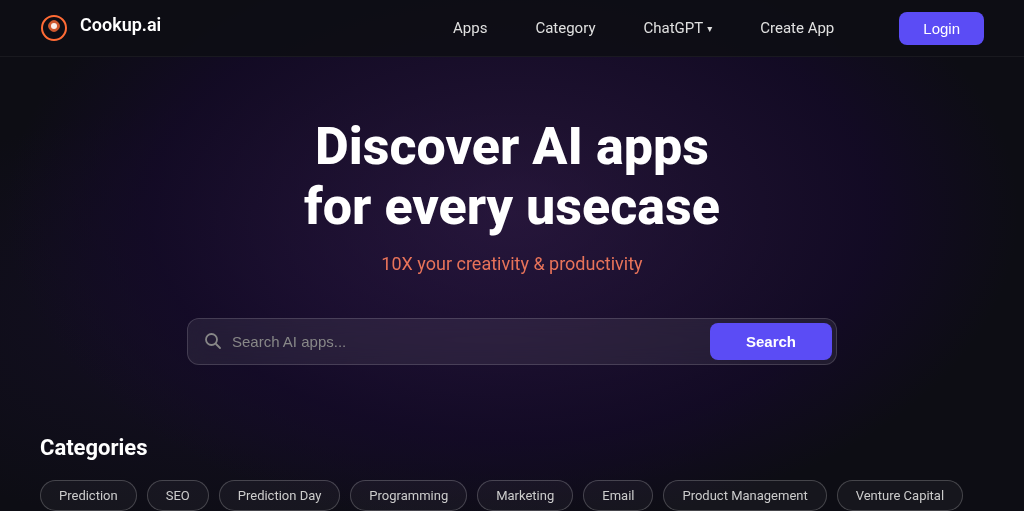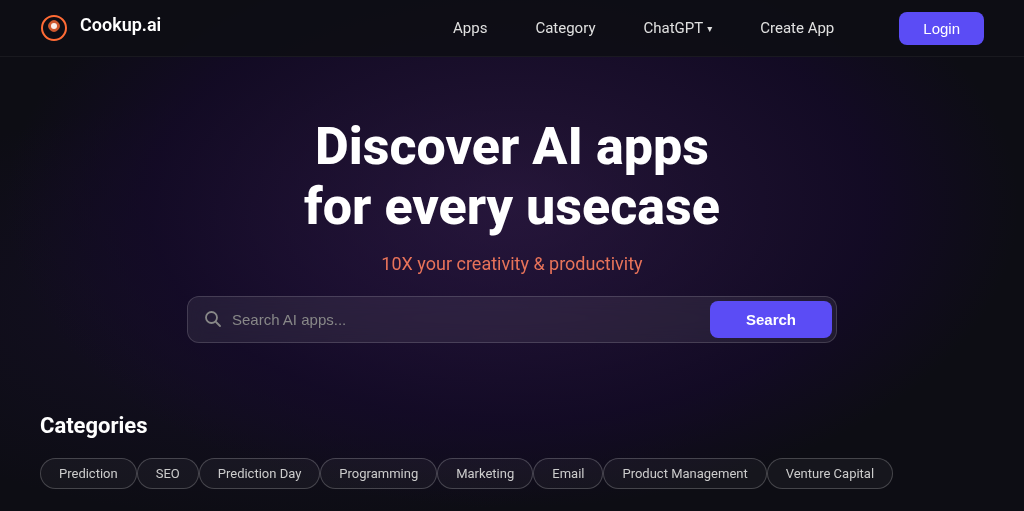--- a/index.html
+++ b/index.html
@@ -109,21 +109,21 @@
       font-size: 52px;
       font-weight: 800;
       line-height: 1.15;
       color: #ffffff;
       margin-bottom: 16px;
     }
 
     .hero-subtitle {
       font-size: 18px;
       color: #e8735a;
-      margin-bottom: 22px;
+      margin-bottom: 44px;
     }
 
     
     .search-container {
       display: flex;
       align-items: center;
       max-width: 650px;
       margin: 0 auto;
       background: rgba(255,255,255,0.07);
       border: 1px solid rgba(255,255,255,0.15);
@@ -175,20 +175,21 @@
     .categories-title {
       font-size: 22px;
       font-weight: 700;
       color: #ffffff;
       margin-bottom: 20px;
     }
 
     .categories-grid {
       display: flex;
       flex-wrap: wrap;
+      gap: 10px;
     }
 
     .category-tag {
       display: inline-flex;
       align-items: center;
       padding: 7px 18px;
       border-radius: 20px;
       border: 1px solid rgba(255,255,255,0.2);
       background: rgba(255,255,255,0.04);
       font-size: 13px;

